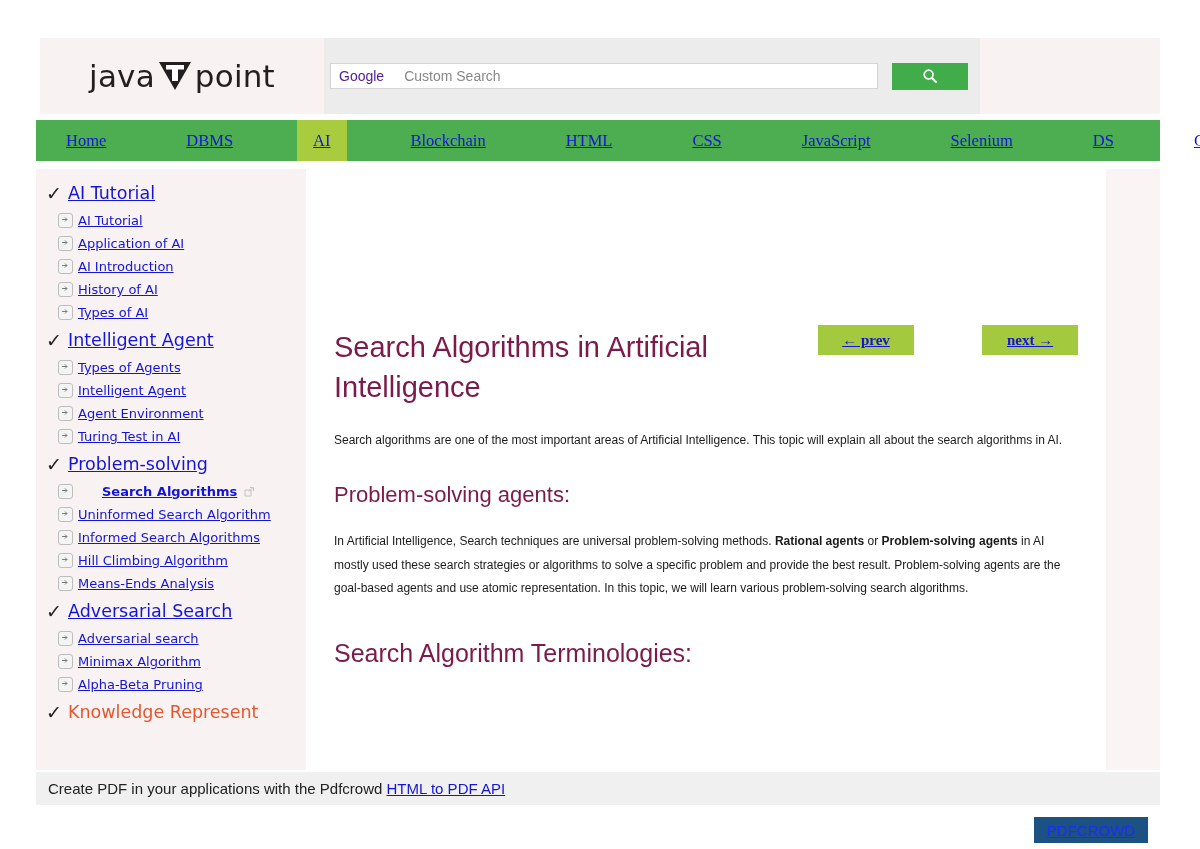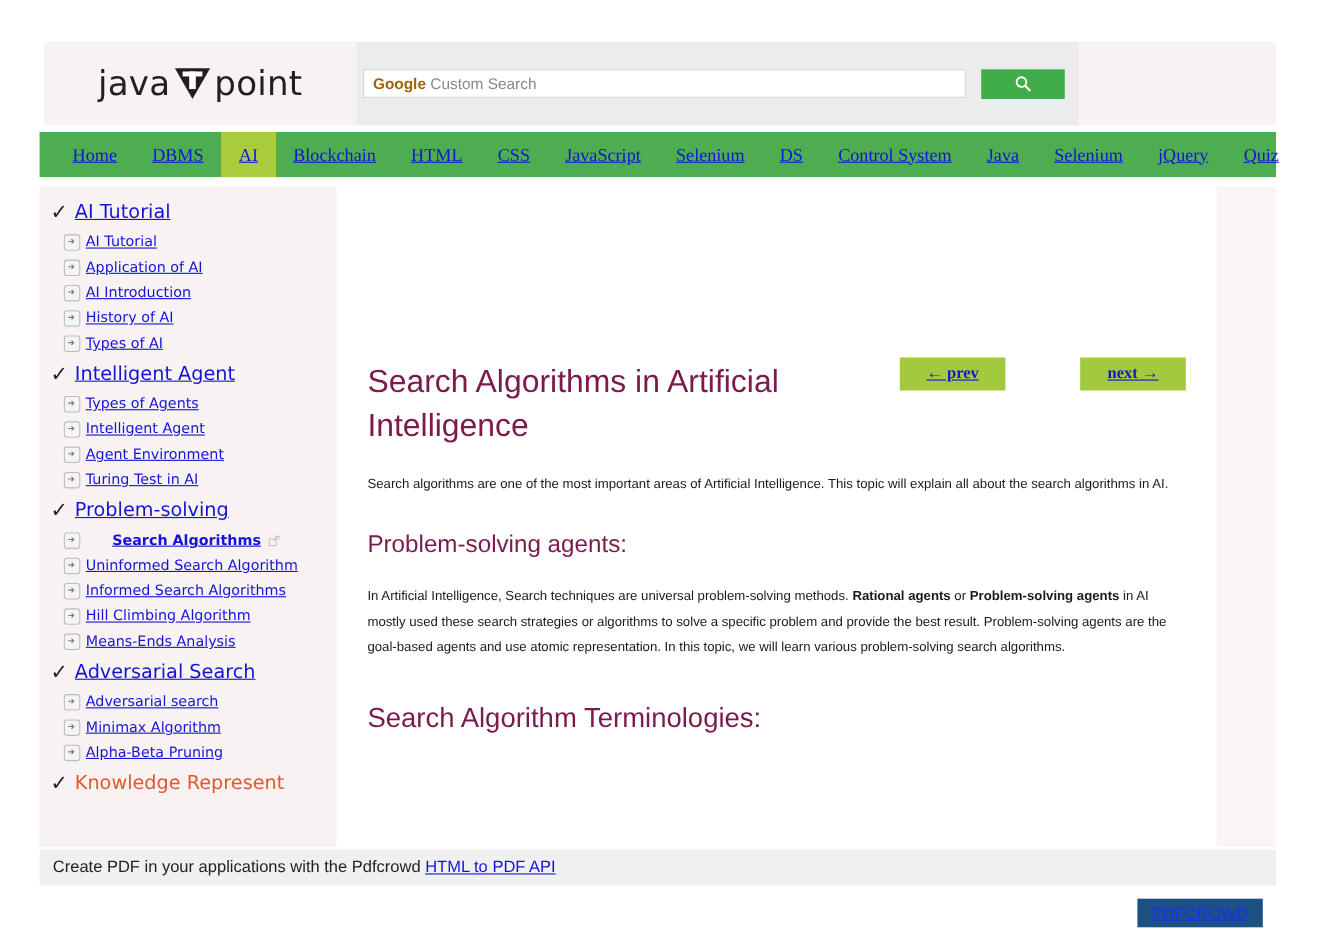--- a/index.html
+++ b/index.html
@@ -70,23 +70,22 @@
     background: #ffffff;
     border: 1px solid #d4d4d4;
     display: flex;
     align-items: center;
     padding: 0 8px;
     font-size: 14px;
     color: #888888;
     box-sizing: border-box;
   }
   .search-g {
-    color: #a16207;
-    margin-right: 4px;
-    font-weight: bold;
+    color: #4c1d95;
+    margin-right: 20px;
   }
   .search-btn {
     width: 76px;
     height: 27px;
     margin-left: 14px;
     background: #41ac4a;
     border: none;
     display: flex;
     align-items: center;
     justify-content: center;
@@ -99,20 +98,21 @@
     position: absolute;
     left: 36px;
     top: 120px;
     width: 1124px;
     height: 41px;
     background: #4cae50;
     display: flex;
     align-items: stretch;
     padding-left: 14px;
     box-sizing: border-box;
+    gap: 48px;
   }
   .nav-item {
     display: flex;
     align-items: center;
     padding: 0 16px;
     font-family: "Liberation Serif", serif;
     font-size: 16.5px;
     color: #1414d6;
     text-decoration: underline;
     cursor: pointer;

